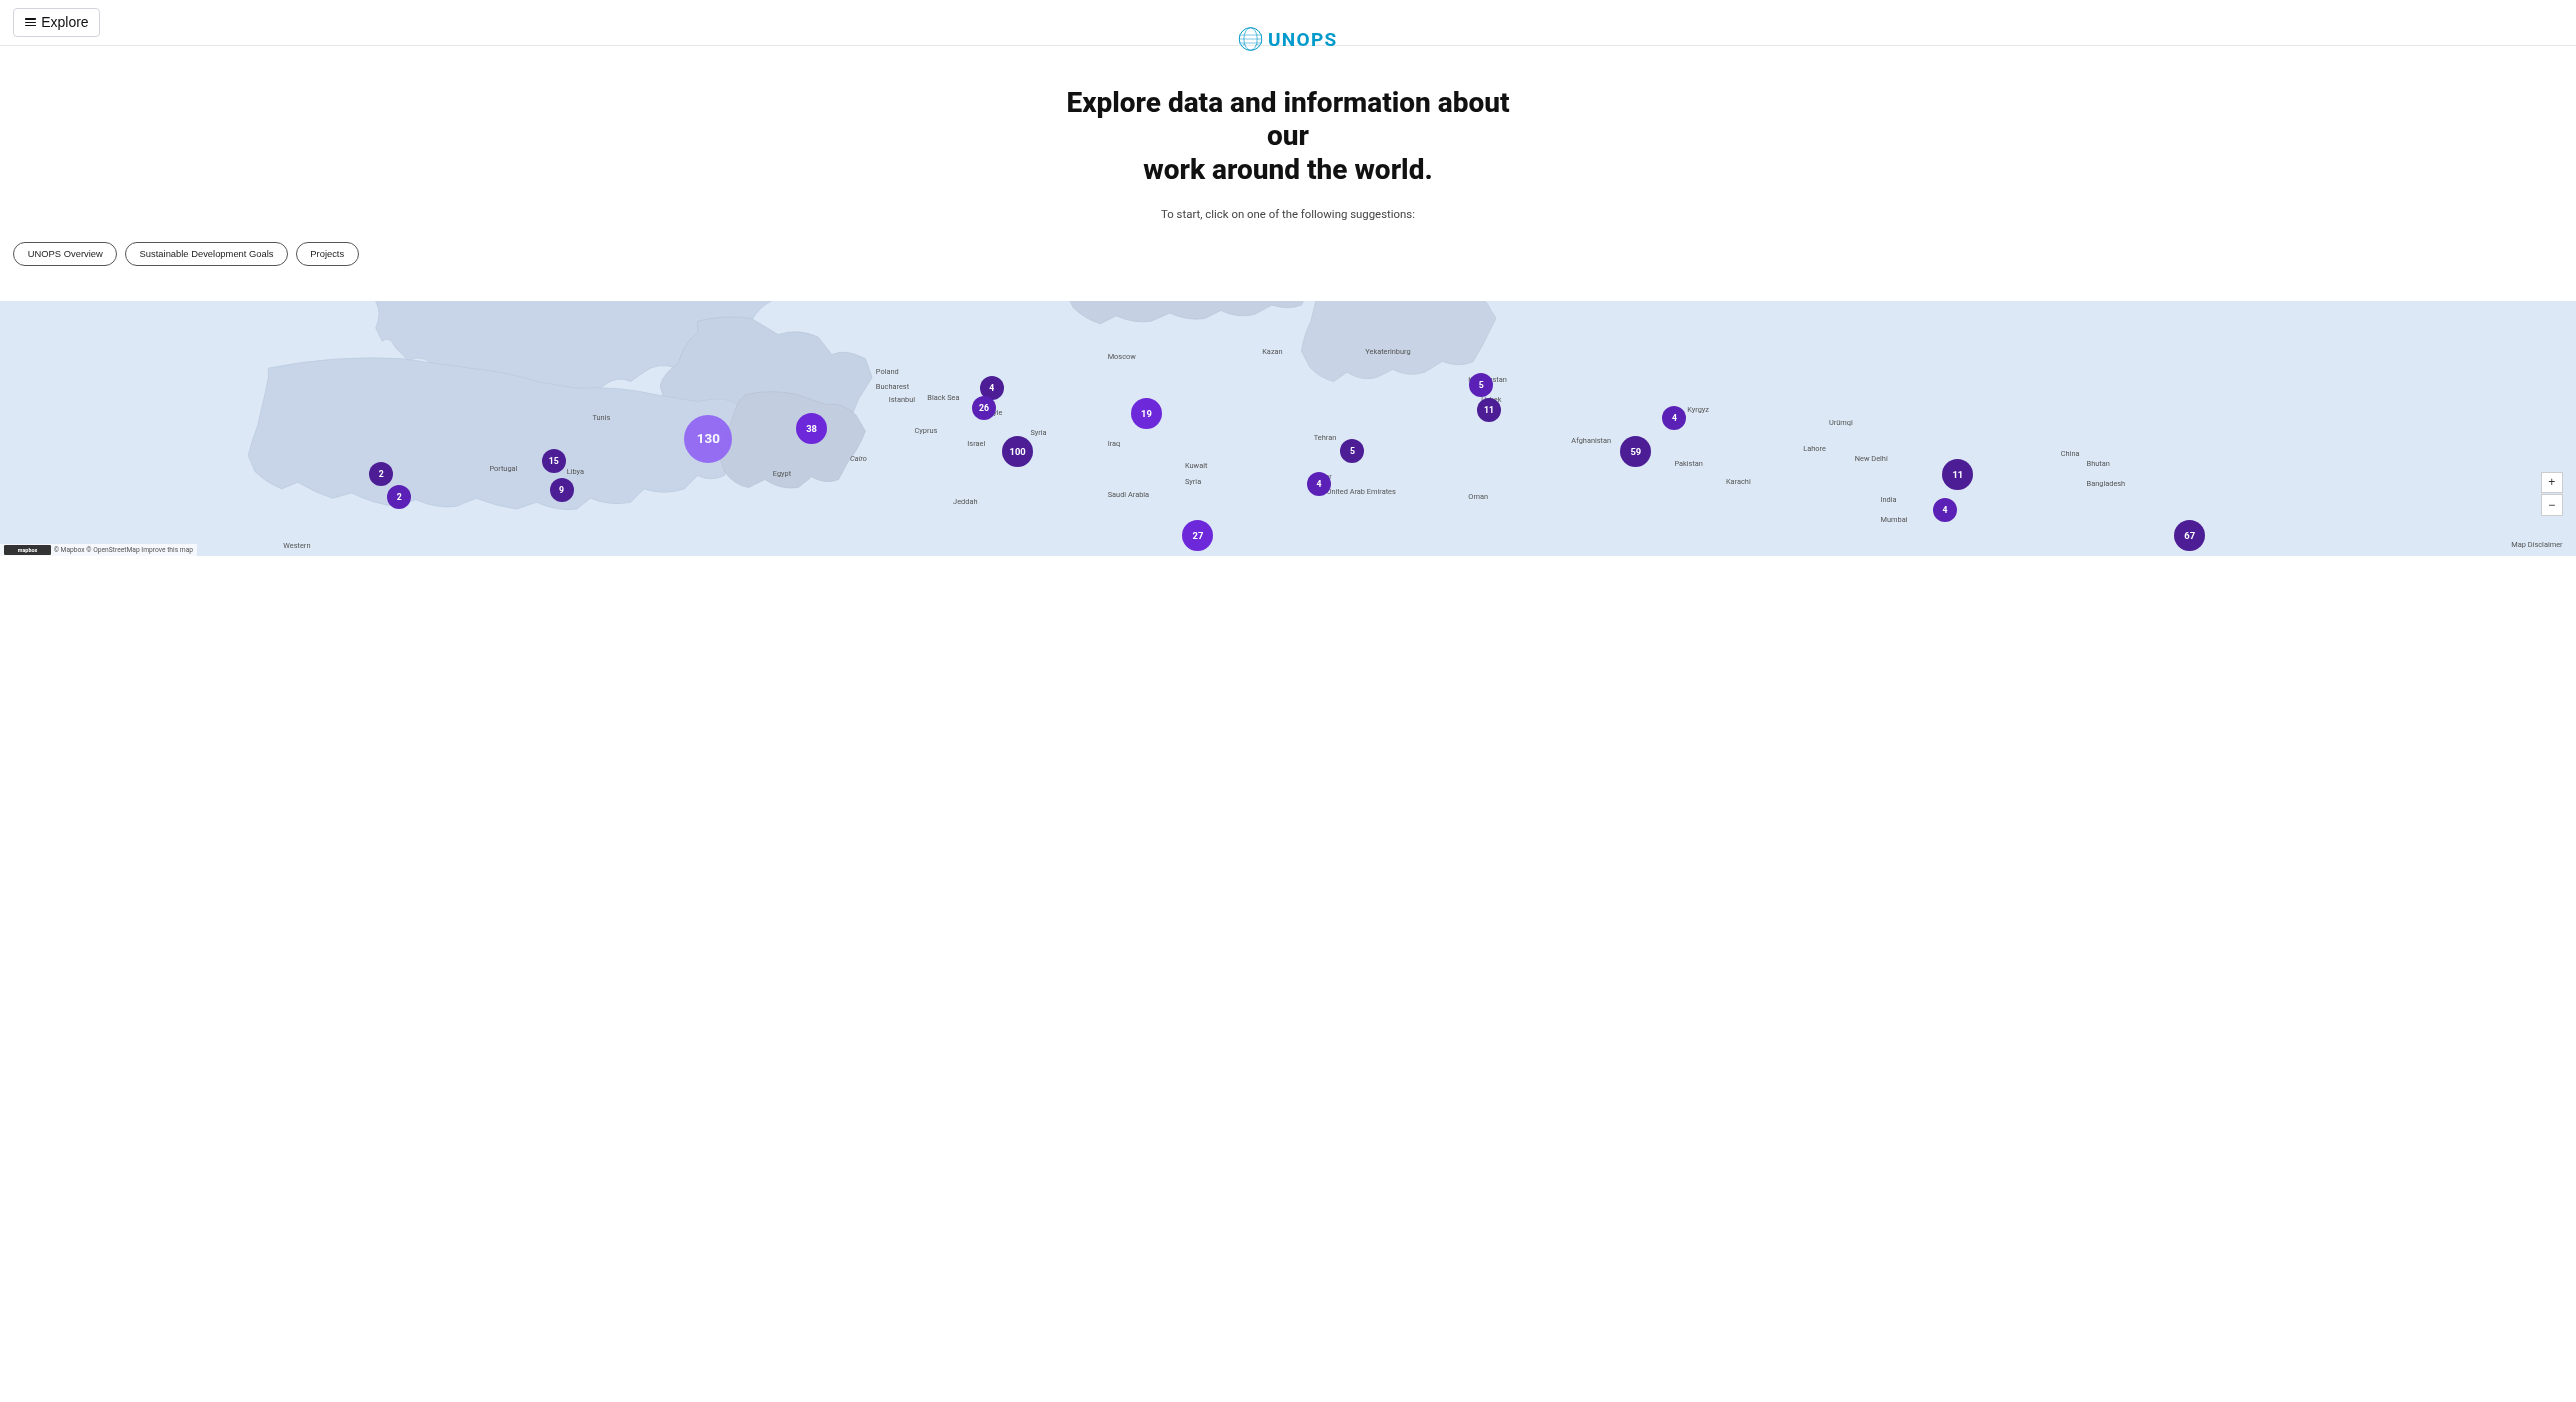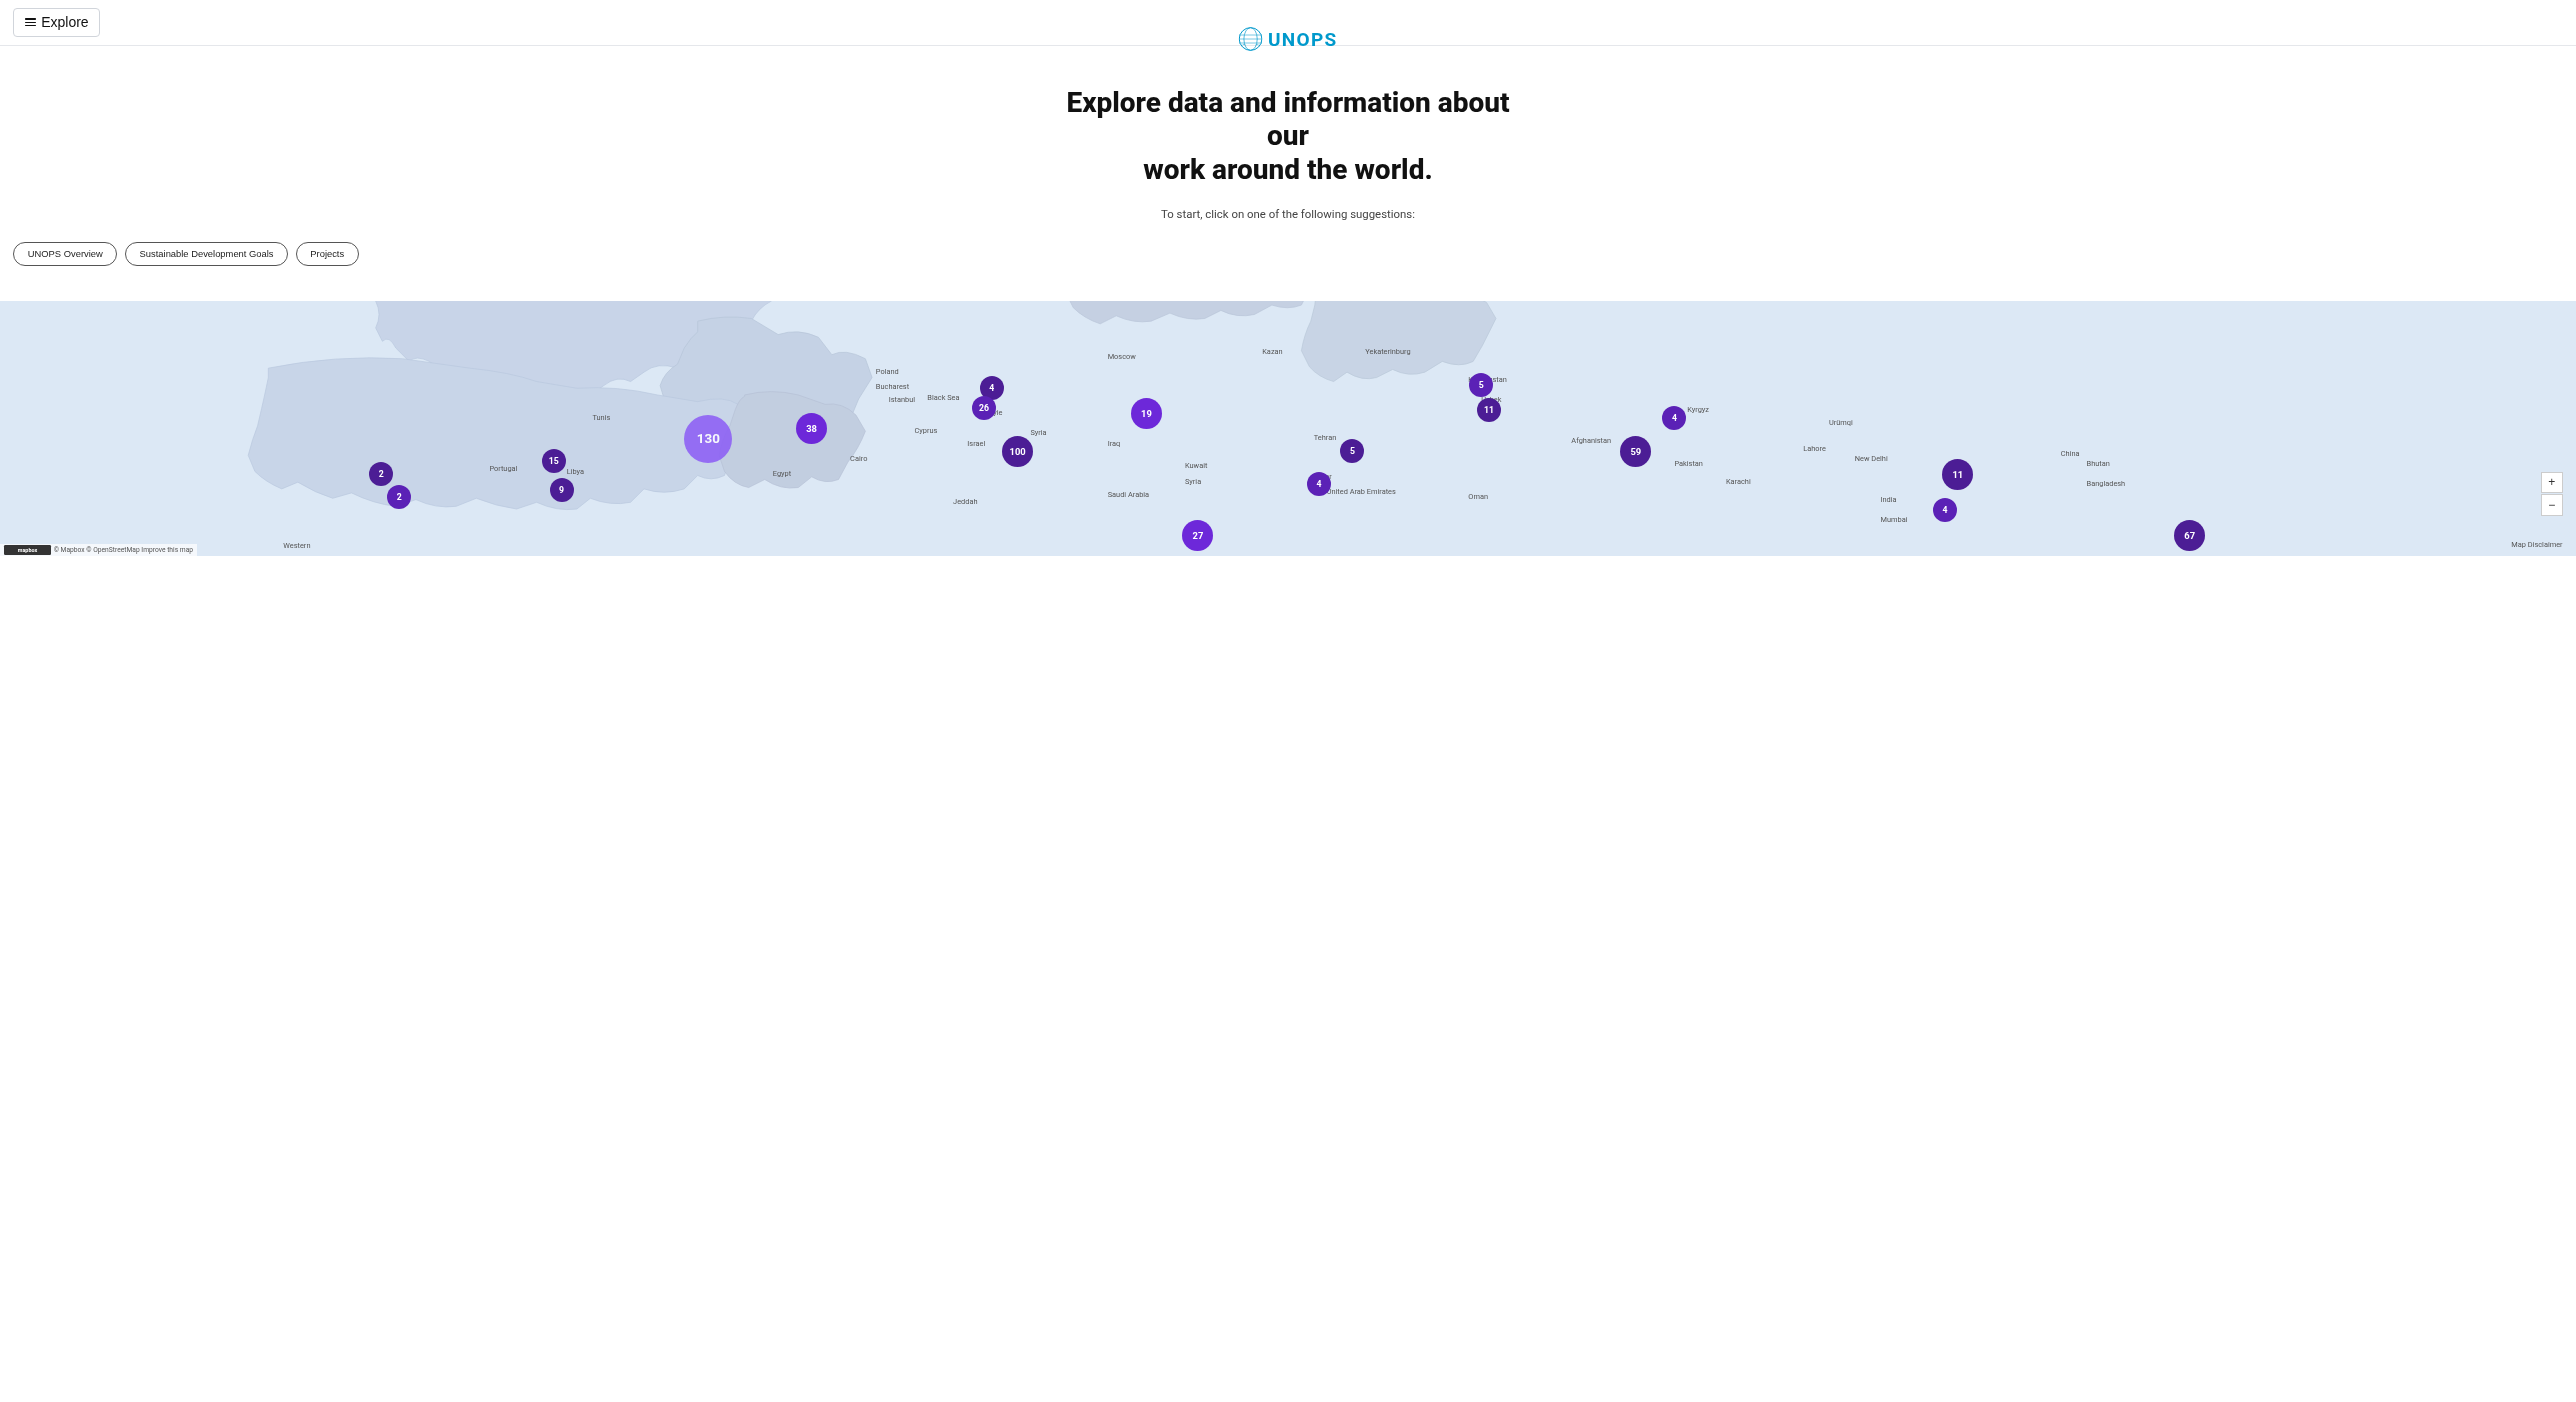--- a/index.html
+++ b/index.html
@@ -305,21 +305,21 @@
 
   <div style="position:absolute;top:0;left:0;width:100%;height:100%;">
     <span class="map-label" style="left:34%;top:26%;">Poland</span>
     <span class="map-label" style="left:34%;top:32%;">Bucharest</span>
     <span class="map-label" style="left:34.5%;top:37%;">Istanbul</span>
     <span class="map-label" style="left:38%;top:42%;">Türkyie</span>
     <span class="map-label" style="left:35.5%;top:49%;">Cyprus</span>
     <span class="map-label" style="left:36%;top:54%;padding-left:40px;">Israel</span>
     <span class="map-label" style="left:40%;top:50%;">Syria</span>
     <span class="map-label" style="left:43%;top:54%;">Iraq</span>
-    <span class="map-label" style="left:33%;top:60%;">Cairo</span>
+    <span class="map-label" style="left:33%;top:60%;font-style:italic;">Cairo</span>
     <span class="map-label" style="left:30%;top:66%;">Egypt</span>
     <span class="map-label" style="left:23%;top:44%;">Tunis</span>
     <span class="map-label" style="left:19%;top:64%;">Portugal</span>
     <span class="map-label" style="left:22%;top:65%;">Libya</span>
     <span class="map-label" style="left:37%;top:77%;">Jeddah</span>
     <span class="map-label" style="left:46%;top:69%;">Syria</span>
     <span class="map-label" style="left:43%;top:74%;">Saudi Arabia</span>
     <span class="map-label" style="left:46%;top:63%;">Kuwait</span>
     <span class="map-label" style="left:51%;top:67%;">Qatar</span>
     <span class="map-label" style="left:51.5%;top:73%;">United Arab Emirates</span>

